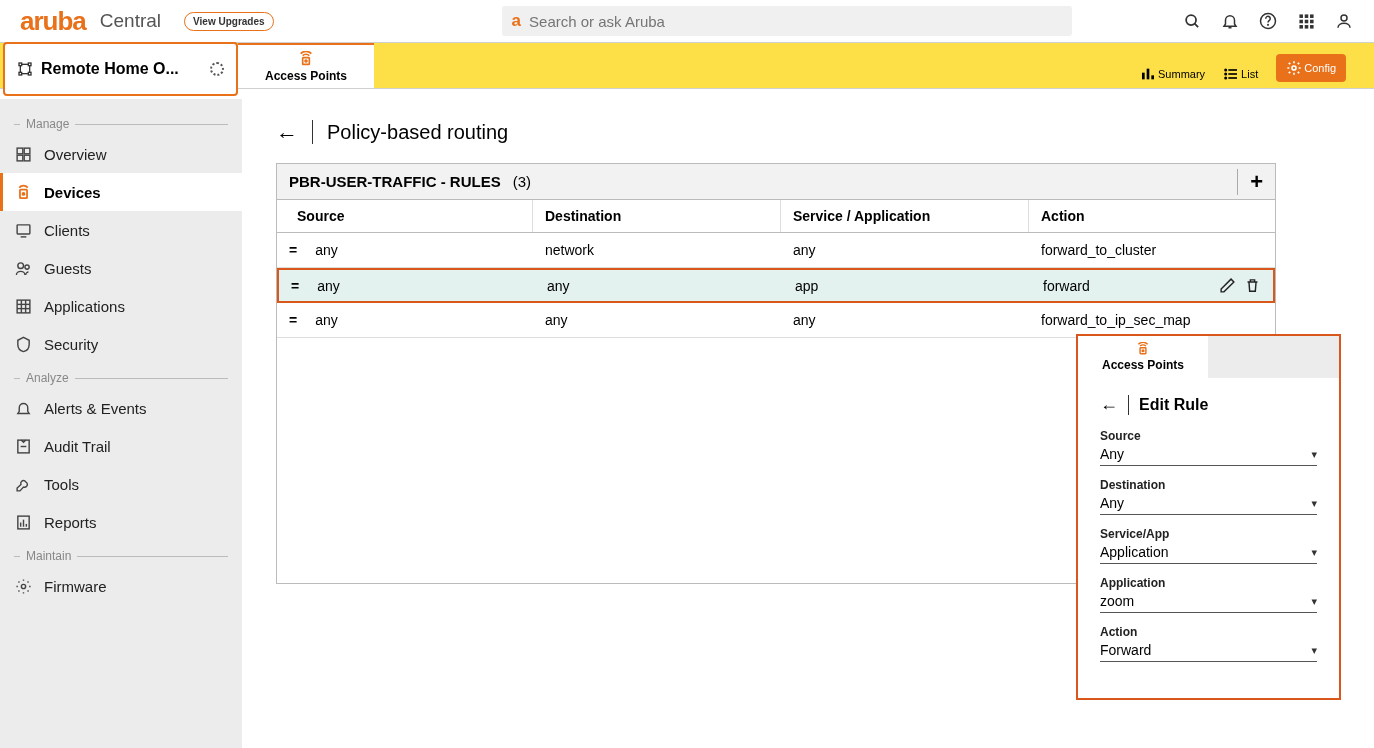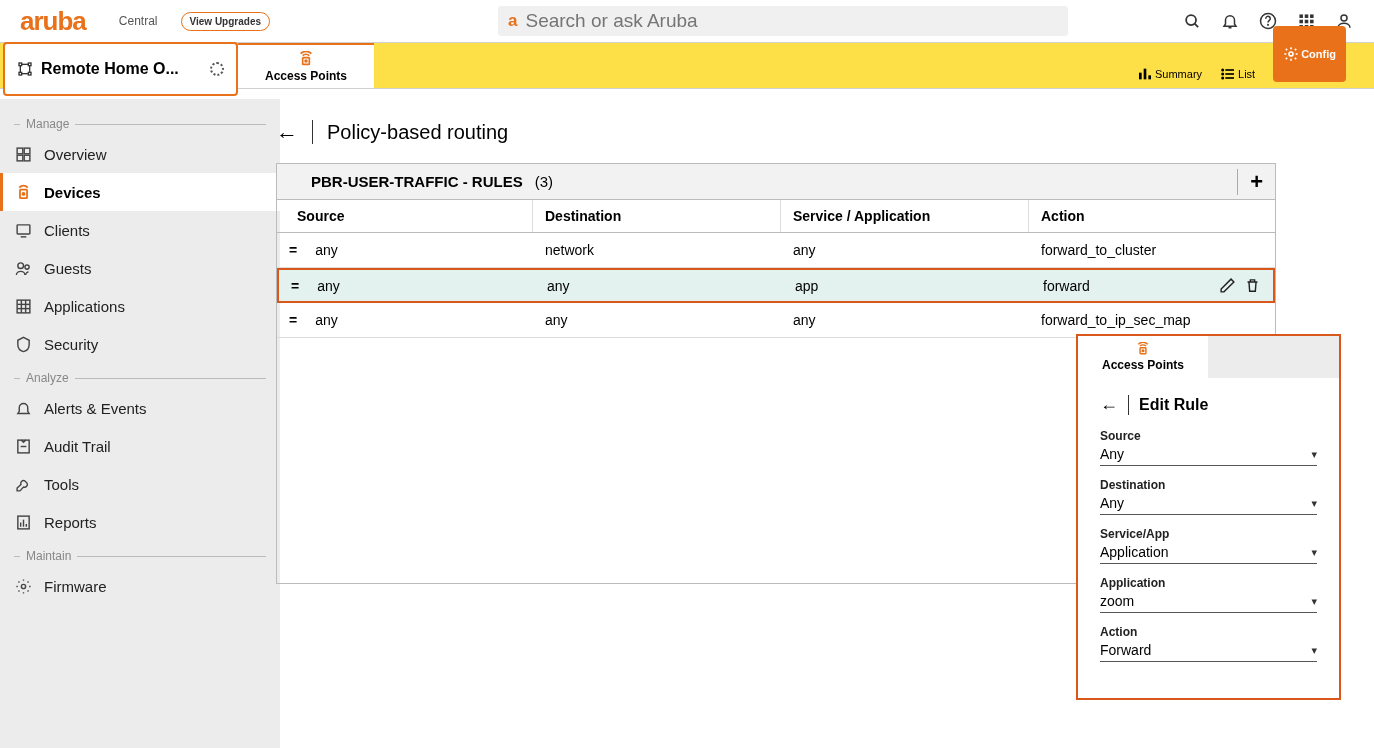--- a/index.html
+++ b/index.html
@@ -1,60 +1,60 @@
 <!DOCTYPE html>
 <html><head>
 <meta charset="utf-8">
 <style>
 * { margin: 0; padding: 0; box-sizing: border-box; font-family: Arial, Helvetica, sans-serif; }
 body { background: #fff; width: 1374px; height: 748px; overflow: hidden; position: relative; }
 
 
 .header { display: flex; align-items: center; height: 43px; padding: 0 20px; border-bottom: 1px solid #d0d0d0; gap: 8px; }
 .logo-name { font-size: 26px; font-weight: 900; color: #e8711a; letter-spacing: -1px; }
-.logo-sub { font-size: 12px; color: #555; margin-left: 25px; }
+.logo-sub { font-size: 19px; color: #555; margin-left: 6px; }
 .upgrades-badge { border: 1.5px solid #e8711a; color: #333; font-size: 10px; padding: 3px 8px; border-radius: 10px; margin-left: 15px; font-weight: bold; }
 .search-box { display: flex; align-items: center; margin-left: 220px; width: 570px; height: 30px; background: #f0f0f0; border-radius: 3px; padding: 0 10px; }
 .search-a { color: #e8711a; font-size: 17px; font-weight: bold; margin-right: 8px; }
-.search-input { border: none; background: transparent; font-size: 19px; color: #888; width: 100%; outline: none; }
+.search-input { border: none; background: transparent; font-size: 15px; color: #888; width: 100%; outline: none; }
 .header-icons { margin-left: auto; display: flex; align-items: center; gap: 18px; color: #333; }
 .hicon { width: 20px; height: 20px; display: flex; align-items: center; justify-content: center; cursor: pointer; }
 
 
 .subheader { display: flex; height: 46px; background: #fde047; border-bottom: 1px solid #d0d0d0; }
 .context-box { width: 235px; background: #fff; border: 2px solid #e8711a; border-radius: 4px; margin: -1px 0 0 3px; display: flex; align-items: center; padding: 0 12px; height: 54px; }
 .context-title { font-weight: bold; font-size: 16px; margin-left: 8px; flex: 1; white-space: nowrap; overflow: hidden; text-overflow: ellipsis; }
 .spinner { width: 14px; height: 14px; border: 2px dotted #555; border-radius: 50%; }
 .tab-active { background: #fff; width: 136px; display: flex; flex-direction: column; align-items: center; justify-content: center; border-top: 2px solid #e8711a; gap: 2px; }
 .tab-active svg { color: #e8711a; }
 .tab-label { font-size: 12px; font-weight: bold; }
 .view-modes { margin-left: auto; display: flex; align-items: flex-end; gap: 18px; padding: 0 28px 6px 0; }
 .vmode { display: flex; flex-direction: row; align-items: center; gap: 2px; font-size: 11px; cursor: pointer; }
-.vmode-active { background: #e8711a; color: #fff; padding: 20px 10px; border-radius: 4px; font-weight:bold;}
-
-
-.sidebar { position: absolute; top: 99px; left: 0; width: 280px; height: calc(100% - 99px); background: #ececec; padding-top: 10px; }
+.vmode-active { background: #e8711a; color: #fff; padding: 6px 10px; border-radius: 4px; font-weight:normal;}
+
+
+.sidebar { position: absolute; top: 99px; left: 0; width: 242px; height: calc(100% - 99px); background: #ececec; padding-top: 10px; }
 .side-section { color: #888; font-size: 12px; padding: 0 14px; display: flex; align-items: center; margin: 8px 0 4px; }
 .side-section::before, .side-section::after { content: ""; flex: 0 0 6px; height: 1px; background: #bbb; margin-right: 6px; }
 .side-section::after { flex: 1; margin-left: 6px; margin-right: 0; }
 .side-item { display: flex; align-items: center; gap: 12px; padding: 10px 14px; font-size: 15px; color: #222; cursor: pointer; }
 .side-item.active { background: #fff; border-left: 3px solid #e8711a; font-weight: bold; color: #000; padding-left: 11px; }
 .side-item.active .sicon { color: #e8711a; }
 .sicon { width: 18px; height: 18px; display: flex; align-items: center; justify-content: center; color: #444; }
 
 
 .main { position: absolute; top: 99px; left: 242px; right: 0; bottom: 0; padding: 20px 34px; }
 .page-title-row { display: flex; align-items: center; gap: 14px; }
 .back-arrow { font-size: 22px; cursor: pointer; font-weight: bold; }
 .page-title { font-size: 20px; font-weight: normal; }
 .divider-v { width: 1px; height: 24px; background: #333; }
 
 .table-box { border: 1px solid #bbb; margin-top: 18px; width: 1000px; }
 .table-header { display: flex; align-items: center; background: #f2f2f2; height: 36px; padding: 0 12px; border-bottom: 1px solid #bbb; }
-.th-title { font-weight: bold; font-size: 15px; margin-left: 22px; }
+.th-title { font-weight: bold; font-size: 15px; }
 .th-count { margin-left: 12px; font-size: 15px; }
 .th-add { margin-left: auto; font-size: 22px; cursor: pointer; font-weight: bold; border-left: 1px solid #aaa; padding-left: 12px; }
 .cols { display: flex; border-bottom: 1px solid #bbb; }
 .col { padding: 8px 12px; font-weight: bold; font-size: 14px; border-right: 1px solid #ddd; }
 .c1 { width: 256px; padding-left: 20px; } .c2 { width: 248px; } .c3 { width: 248px; } .c4 { flex: 1; border-right: none; }
 .row { display: flex; align-items: center; border-bottom: 1px solid #ddd; height: 35px; font-size: 14px; position: relative; }
 .row .cell { padding: 0 12px; }
 .row .c1 { display:flex; align-items:center; gap: 18px; padding-left: 12px;}
 .drag { font-size: 14px; font-weight: bold; }
 .row-highlight { background: #e3f1ef; border: 2px solid #d9571a; }

